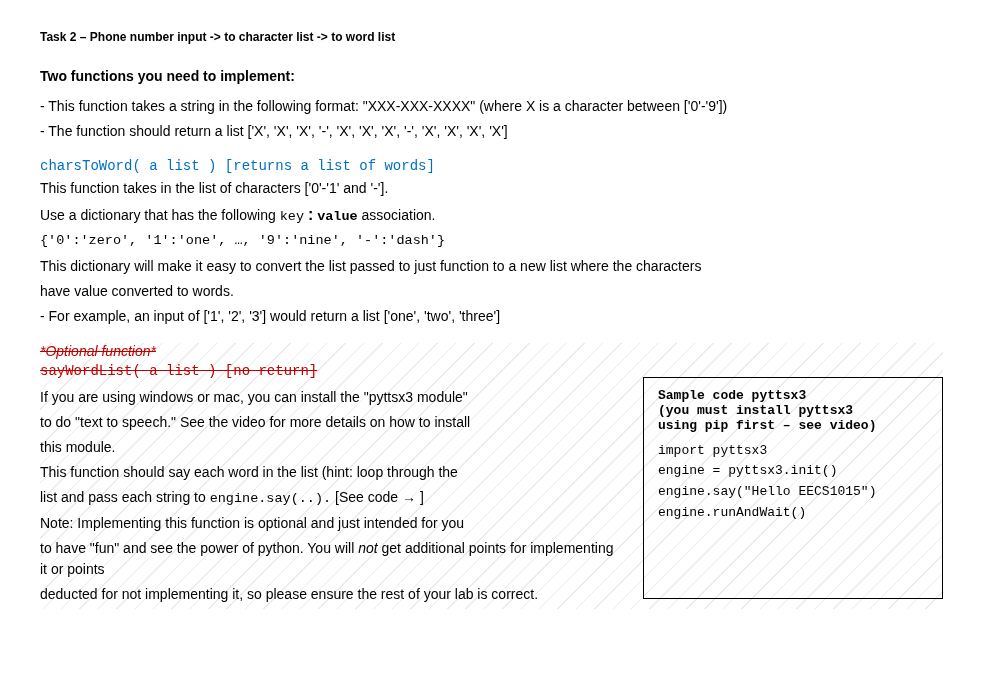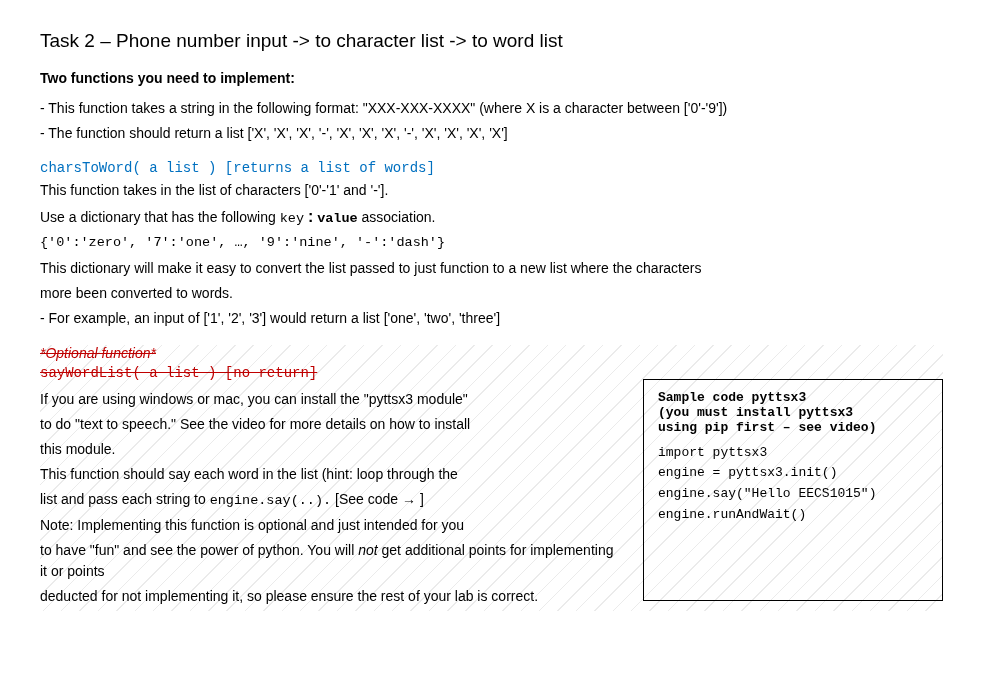--- a/index.html
+++ b/index.html
@@ -10,23 +10,23 @@
     body {
       background: #ffffff;
       font-family: Arial, sans-serif;
       font-size: 14px;
       color: #000000;
       padding: 30px 40px;
       width: 983px;
       min-height: 697px;
     }
     .title {
-      font-weight: normal;
-      font-size: 19px;
-      margin-bottom: 18px;
+      font-weight: bold;
+      font-size: 12px;
+      margin-bottom: 24px;
     }
     .section-heading {
       font-weight: bold;
       margin-bottom: 12px;
     }
     .code-blue {
       color: #0070c0;
       font-family: 'Courier New', Courier, monospace;
       font-size: 14px;
     }
@@ -122,23 +122,23 @@
   </div>
 
   <div class="section">
     <div class="code-blue" style="margin-bottom: 4px;">charsToWord( a list )   [returns a list of words]</div>
     <div class="body-text">
       <span>This function takes in the list of characters ['0'-'1' and '-'].</span>
     </div>
     <div class="body-text">
       Use a dictionary that has the following <span class="code-inline">key</span> <span style="font-size:16px; font-weight:bold;">:</span> <span class="code-inline" style="font-weight:bold;">value</span> association.
     </div>
-    <div class="body-text dict-code">{'0':'zero', '7':'one', …, '9':'nine', '-':'dash'}</div>
+    <div class="body-text dict-code">{'0':'zero', '1':'one', …, '9':'nine', '-':'dash'}</div>
     <div class="body-text">This dictionary will make it easy to convert the list passed to just function to a new list where the characters</div>
-    <div class="body-text">more been converted to words.</div>
+    <div class="body-text">have value converted to words.</div>
     <div class="body-text">- For example, an input of ['1', '2', '3'] would return a list ['one', 'two', 'three']</div>
   </div>
 
   <div class="section diagonal-overlay">
     <div style="margin-bottom:3px;">
       <span class="optional-label">*Optional function*</span>
     </div>
     <div style="margin-bottom:6px;">
       <span class="strikethrough">sayWordList( a list ) [no return]</span>
     </div>

